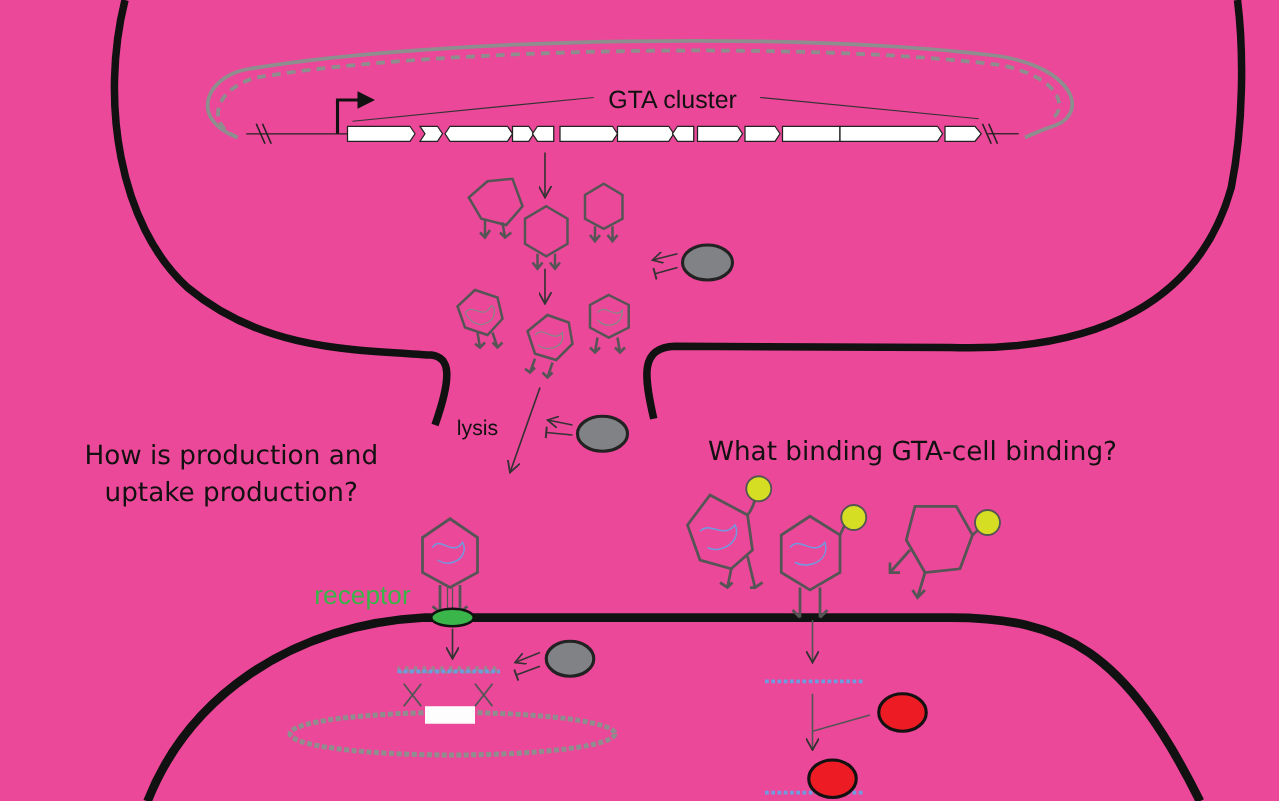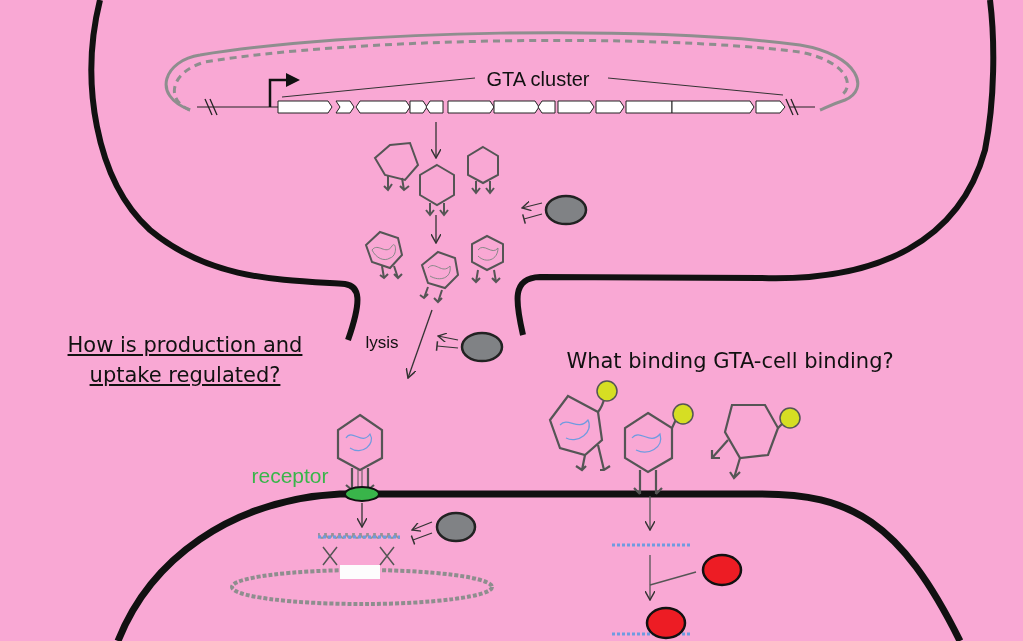--- a/index.html
+++ b/index.html
@@ -1,16 +1,16 @@
 <!DOCTYPE html>
 <html><head>
 <meta charset="utf-8">
 <style>
   html,body{margin:0;padding:0;background:#fff;}
-  #stage{position:relative;width:1023px;height:641px;overflow:hidden;background:#f9a8d4;}
+  #stage{position:relative;width:1023px;height:641px;overflow:hidden;background:#ec4899;}
   svg{position:absolute;left:0;top:0;}
   .q{position:absolute;font-family:"DejaVu Sans",sans-serif;font-size:21px;color:#111;line-height:30px;text-align:center;}
   .lbl{font-family:"Liberation Sans",sans-serif;}
 </style>
 </head>
 <body>
 
 <div id="stage">
 <svg width="1023" height="641" viewBox="0 0 1023 641">
   <defs>
@@ -152,18 +152,18 @@
 
   <line x1="650" y1="496" x2="650" y2="530" stroke="#555" stroke-width="1.3" marker-end="url(#ah)"></line>
   <line x1="612" y1="545" x2="692" y2="545" stroke="#6f9be0" stroke-width="3" stroke-dasharray="3 2"></line>
   <line x1="650" y1="555" x2="650" y="600" y2="600" stroke="#555" stroke-width="1.3" marker-end="url(#ah)"></line>
   <line x1="650" y1="585" x2="696" y2="572" stroke="#555" stroke-width="1.3"></line>
   <ellipse cx="722" cy="570" rx="19" ry="15" fill="#ed1c24" stroke="#111" stroke-width="2.5"></ellipse>
   <line x1="612" y1="634" x2="690" y2="634" stroke="#6f9be0" stroke-width="3" stroke-dasharray="3 2"></line>
   <ellipse cx="666" cy="623" rx="19" ry="15" fill="#ed1c24" stroke="#111" stroke-width="2.5"></ellipse>
 </svg>
 
-<div class="q" style="left:60px;top:330px;width:250px;text-decoration:underline;">
+<div class="q" style="left:60px;top:349px;width:250px;">
   <div>How is production and</div>
-  <div>uptake regulated?</div>
+  <div>uptake production?</div>
 </div>
 <div class="q" style="left:560px;top:346px;width:340px;">What binding GTA-cell binding?</div>
 </div>
 
 </body></html>

